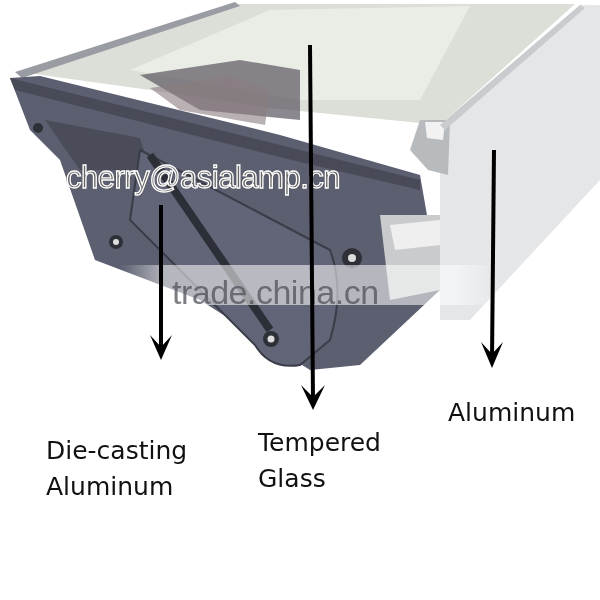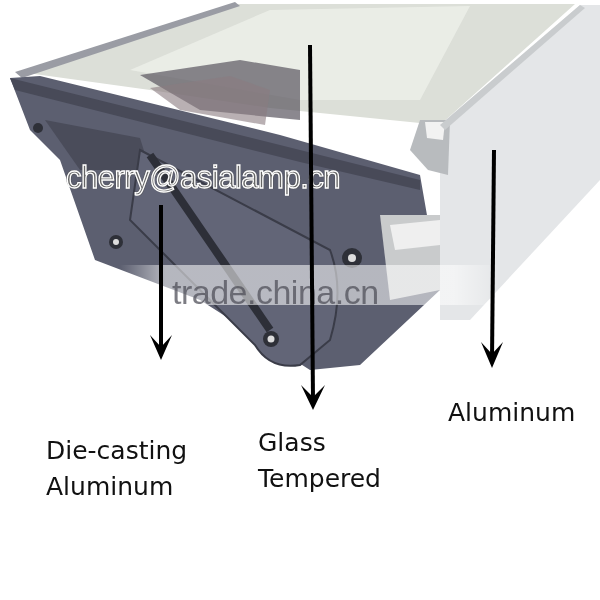--- a/index.html
+++ b/index.html
@@ -70,19 +70,19 @@
     <g fill="#000">
       <polygon points="301,385 313,410 325,385 313,397"></polygon>
     </g>
   </svg>
 
   <div class="label lbl-die">
     <div>Die-casting</div>
     <div>Aluminum</div>
   </div>
   <div class="label lbl-glass">
+    <div>Tempered</div>
     <div>Glass</div>
-    <div>Tempered</div>
   </div>
   <div class="label lbl-ext">
     <div>Aluminum</div>
   </div>
 </div>
 
 </body></html>

